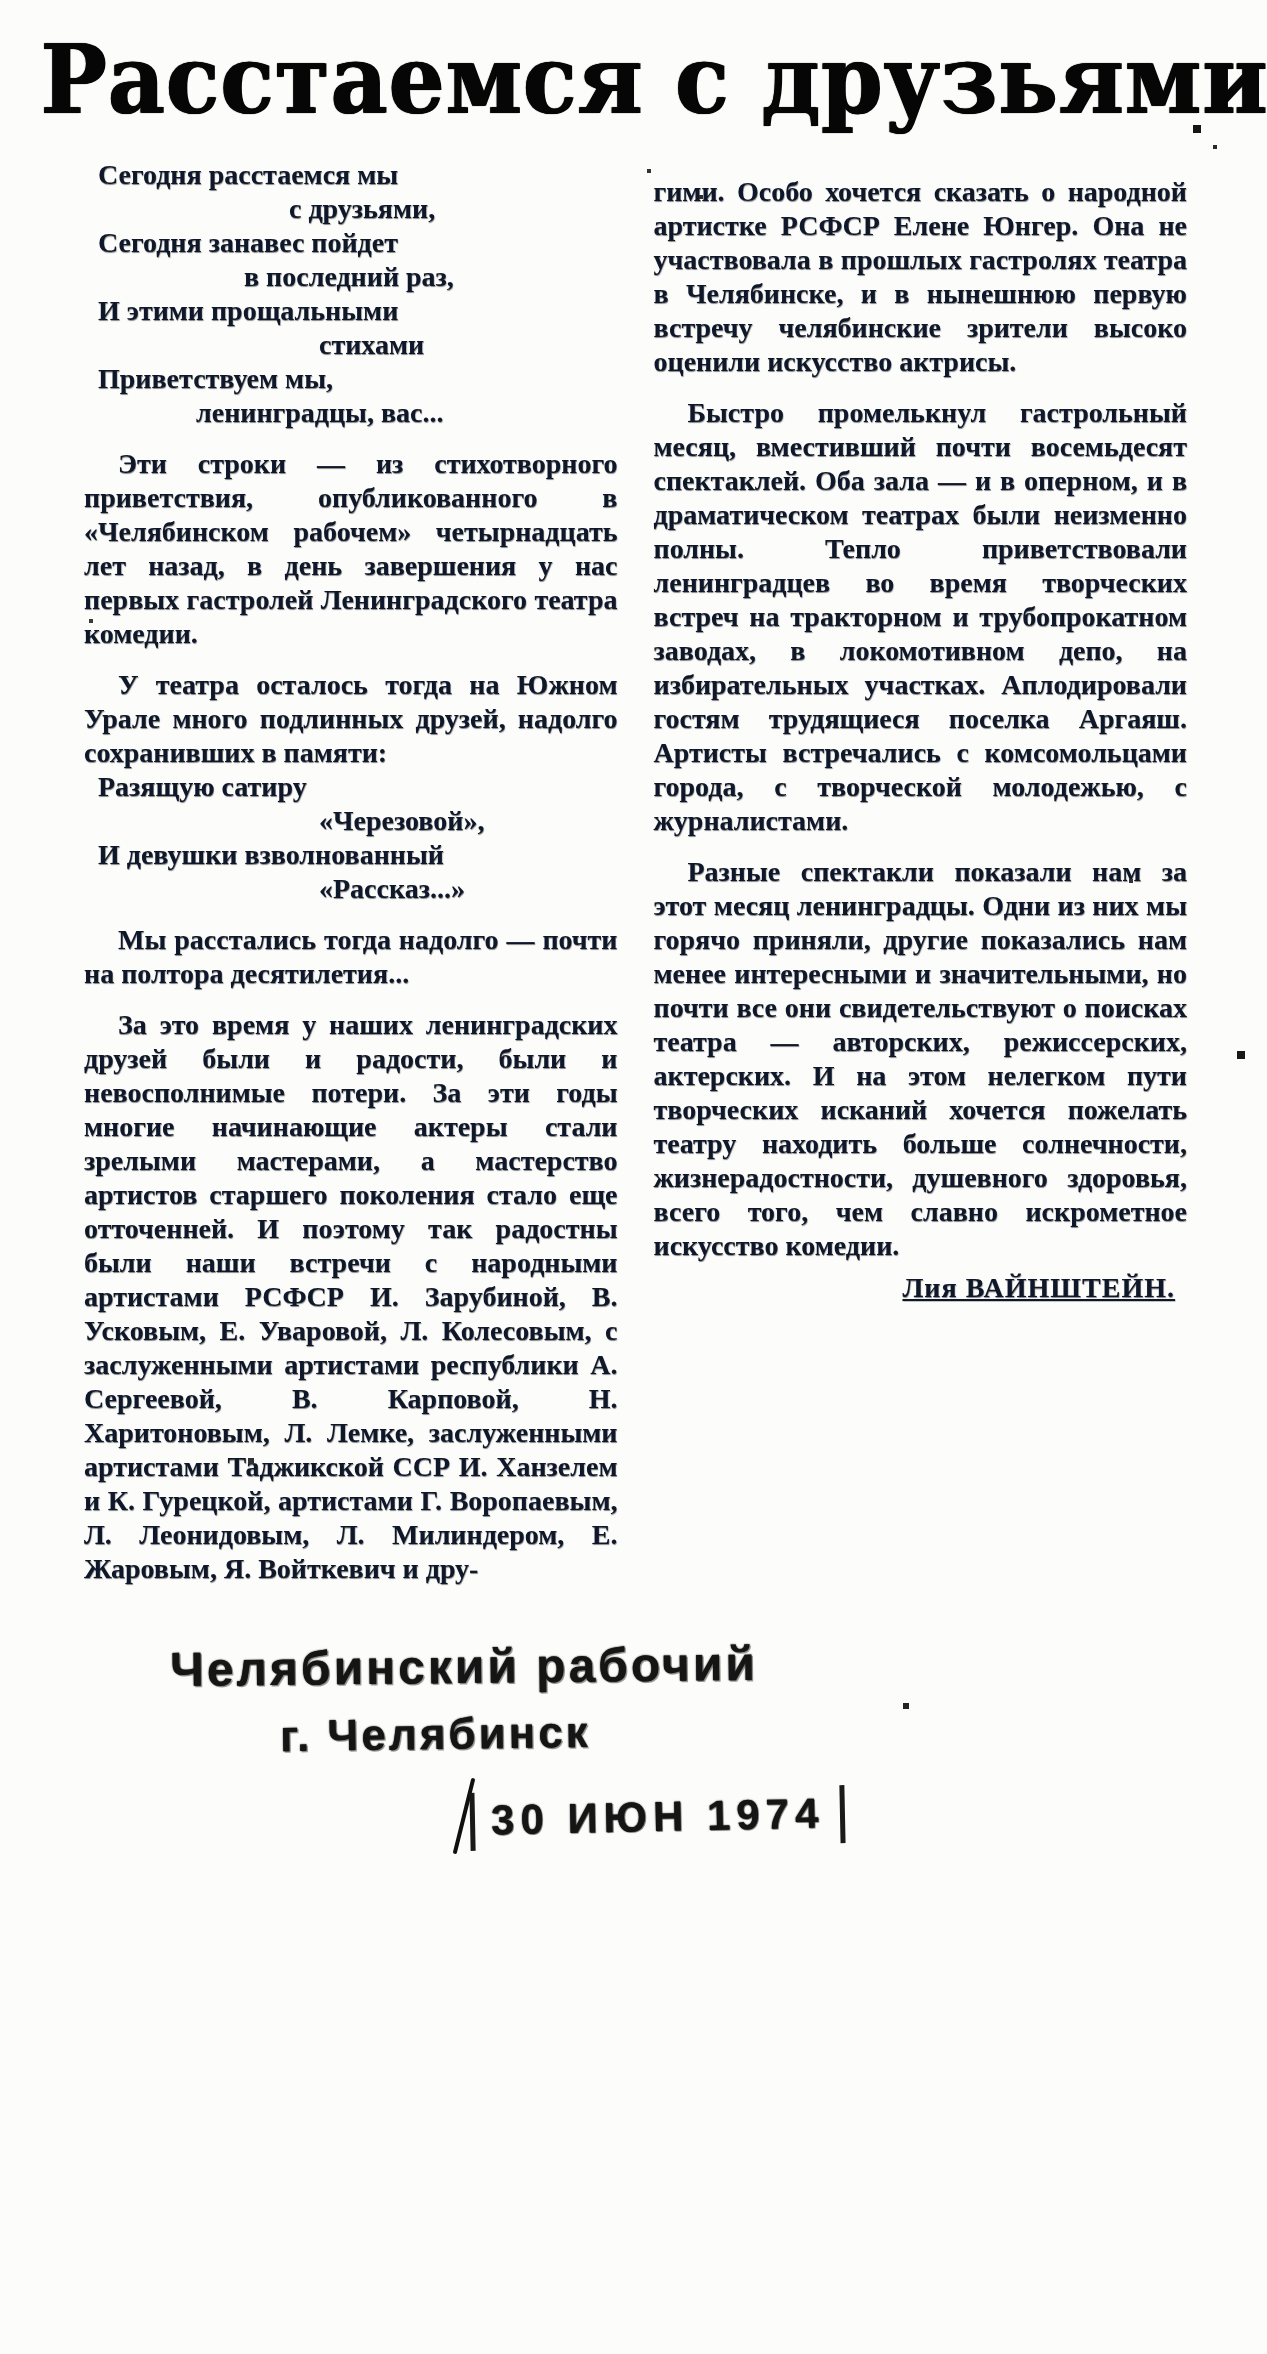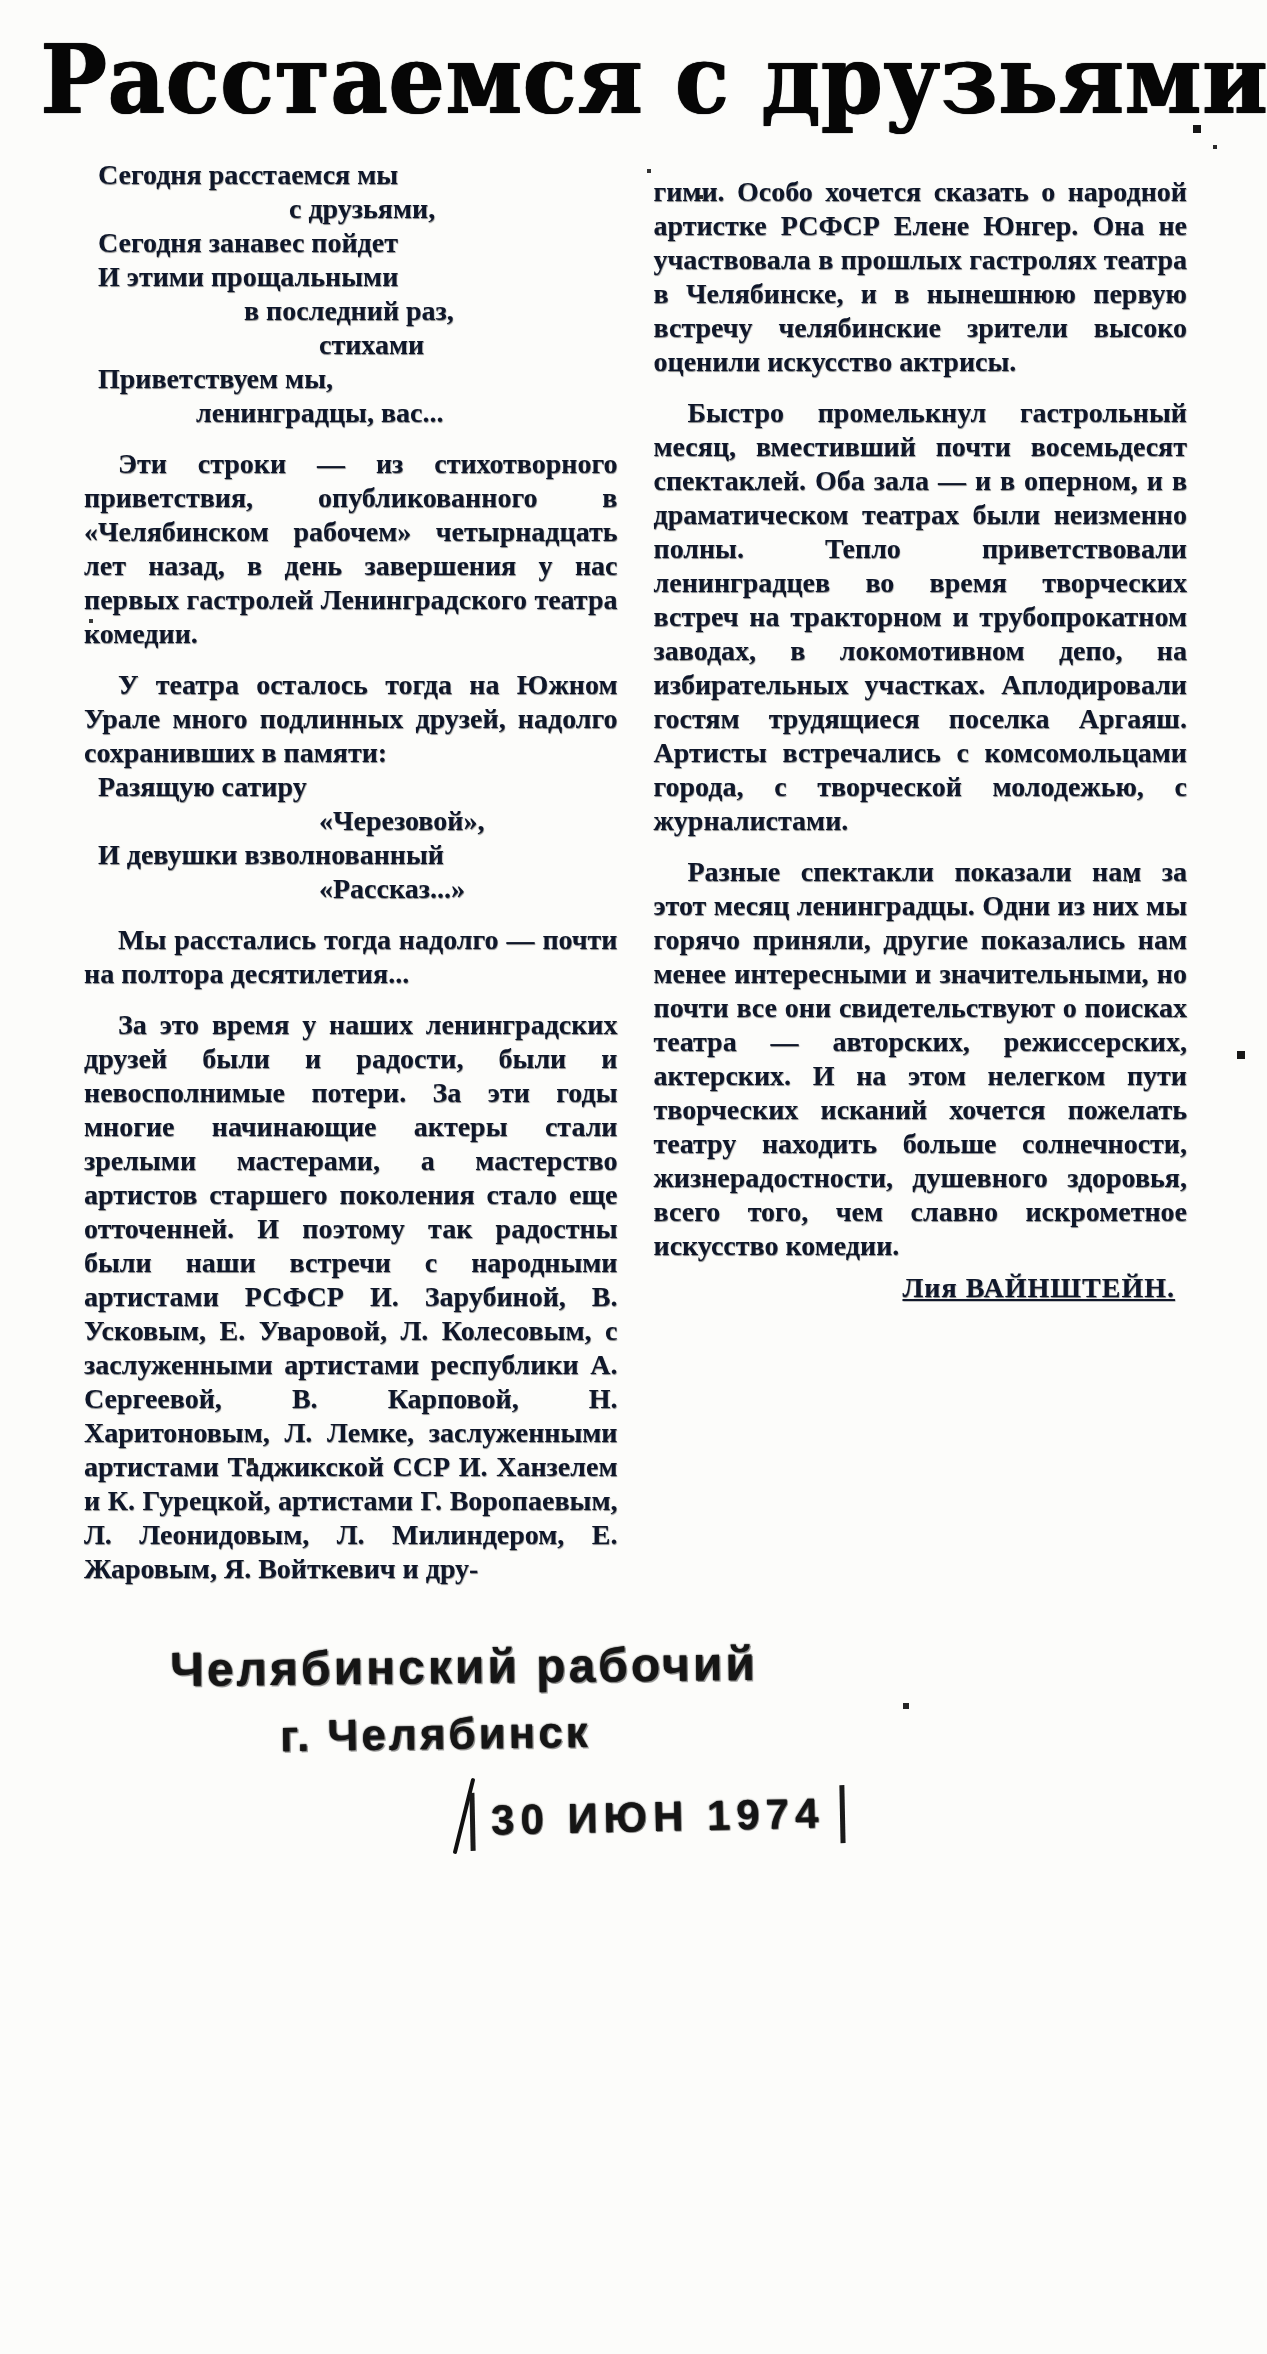--- a/index.html
+++ b/index.html
@@ -128,22 +128,22 @@
 
   <h1 class="headline">Расстаемся с друзьями</h1>
 
   <div class="columns">
 
     <div class="col">
       <div class="poem">
           <div class="poem-line indent-0">Сегодня расстаемся мы</div>
           <div class="poem-line indent-3">с друзьями,</div>
           <div class="poem-line indent-0">Сегодня занавес пойдет</div>
+          <div class="poem-line indent-2">в последний раз,</div>
           <div class="poem-line indent-0">И этими прощальными</div>
-          <div class="poem-line indent-2">в последний раз,</div>
           <div class="poem-line indent-4">стихами</div>
           <div class="poem-line indent-0">Приветствуем мы,</div>
           <div class="poem-line indent-1">ленинградцы, вас...</div>
         </div>
       <p class="para">Эти строки — из стихотворного приветствия, опубликованного в «Челябинском рабочем» четырнадцать лет назад, в день завершения у нас первых гастролей Ленинградского театра комедии.</p>
       <p class="para">У театра осталось тогда на Южном Урале много подлинных друзей, надолго сохранивших в памяти:</p>
       <div class="poem">
           <div class="poem-line indent-0">Разящую сатиру</div>
           <div class="poem-line indent-4">«Черезовой»,</div>
           <div class="poem-line indent-0">И девушки взволнованный</div>

